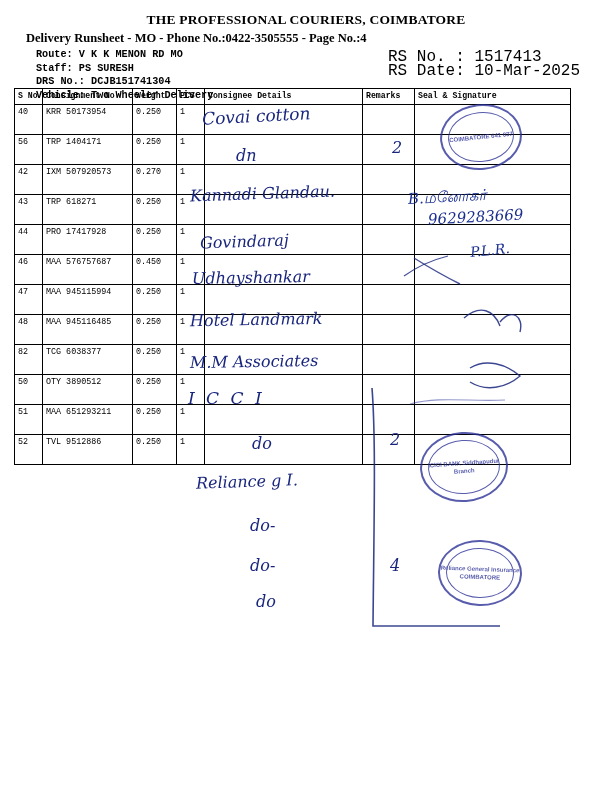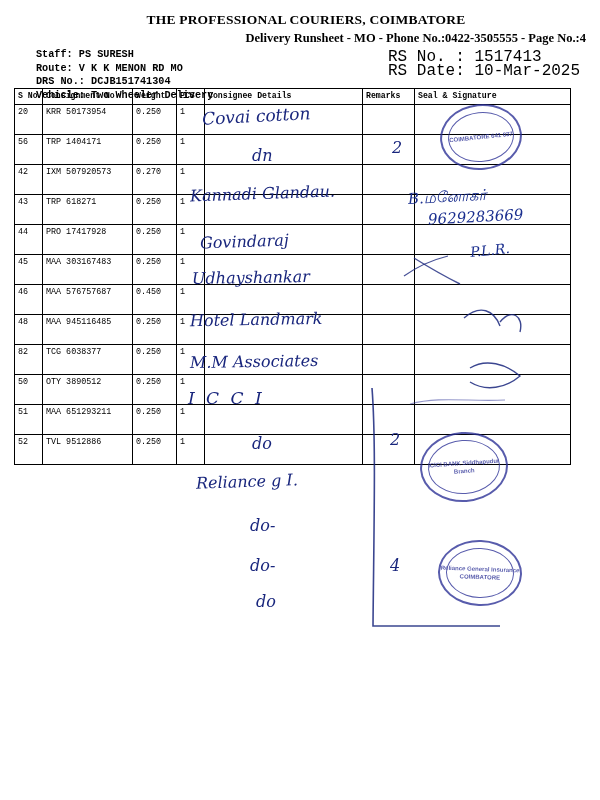--- a/index.html
+++ b/index.html
@@ -24,21 +24,21 @@
   }
   .company-title {
     text-align: center;
     font-family: "Liberation Serif", serif;
     font-weight: bold;
     font-size: 13.5px;
     letter-spacing: 0.2px;
     margin-top: 4px;
   }
   .doc-subtitle {
-    text-align: right;
+    text-align: left;
     font-family: "Liberation Serif", serif;
     font-weight: bold;
     font-size: 12.5px;
     margin-top: 3px;
   }
   .header-meta {
     position: relative;
     margin-top: 2px;
     height: 58px;
   }
@@ -137,26 +137,26 @@
 <body>
 
 <div class="page">
 
   <div class="company-title">THE PROFESSIONAL COURIERS, COIMBATORE</div>
   <div class="doc-subtitle">Delivery Runsheet - MO - Phone No.:0422-3505555 - Page No.:4</div>
 
   <div class="header-meta">
     <div class="meta-left">
       <div>
+        <span>Route:</span>
+        <span>V K K MENON RD MO</span>
+      </div>
+      <div>
         <span>Staff:</span>
         <span>PS   SURESH</span>
-      </div>
-      <div>
-        <span>Route:</span>
-        <span>V K K MENON RD MO</span>
       </div>
       <div>
         <span>DRS No.:</span>
         <span>DCJB151741304</span>
       </div>
       <div>
         <span>Vehicle:</span>
         <span>Two Wheeler Delivery</span>
       </div>
     </div>
@@ -179,21 +179,21 @@
         <th class="col-cn">Consignment No</th>
         <th class="col-wt">Weight</th>
         <th class="col-pcs">PCS</th>
         <th class="col-cons">Consignee Details</th>
         <th class="col-rem">Remarks</th>
         <th class="col-seal">Seal &amp; Signature</th>
       </tr>
     </thead>
     <tbody>
       <tr>
-        <td>20</td>
+        <td>40</td>
         <td>KRR 50173954</td>
         <td>0.250</td>
         <td>1</td>
         <td></td>
         <td></td>
         <td></td>
       </tr>
       <tr>
         <td>56</td>
         <td>TRP 1404171</td>
@@ -224,38 +224,38 @@
       <tr>
         <td>44</td>
         <td>PRO 17417928</td>
         <td>0.250</td>
         <td>1</td>
         <td></td>
         <td></td>
         <td></td>
       </tr>
       <tr>
-        <td>45</td>
-        <td>MAA 303167483</td>
-        <td>0.250</td>
-        <td>1</td>
-        <td></td>
-        <td></td>
-        <td></td>
-      </tr>
-      <tr>
         <td>46</td>
         <td>MAA 576757687</td>
         <td>0.450</td>
         <td>1</td>
         <td></td>
         <td></td>
         <td></td>
       </tr>
       <tr>
+        <td>47</td>
+        <td>MAA 945115994</td>
+        <td>0.250</td>
+        <td>1</td>
+        <td></td>
+        <td></td>
+        <td></td>
+      </tr>
+      <tr>
         <td>48</td>
         <td>MAA 945116485</td>
         <td>0.250</td>
         <td>1</td>
         <td></td>
         <td></td>
         <td></td>
       </tr>
       <tr>
         <td>82</td>
@@ -292,21 +292,21 @@
         <td></td>
         <td></td>
         <td></td>
       </tr>
     </tbody>
   </table>
 
   <div class="ink">
 
     <div class="hw" style="left:202px; top:106px; font-size:17px; transform:rotate(-3deg);">Covai cotton</div>
-    <div class="hw" style="left:252px; top:146px; font-size:16px;">dn</div>
+    <div class="hw" style="left:236px; top:146px; font-size:16px;">dn</div>
     <div class="hw" style="left:190px; top:184px; font-size:16px; transform:rotate(-2deg);">Kannadi Glandau.</div>
     <div class="hw" style="left:200px; top:232px; font-size:16px; transform:rotate(-2deg);">Govindaraj</div>
     <div class="hw" style="left:192px; top:268px; font-size:16px; transform:rotate(-1deg);">Udhayshankar</div>
     <div class="hw" style="left:190px; top:310px; font-size:16px; transform:rotate(-1deg);">Hotel Landmark</div>
     <div class="hw" style="left:190px; top:352px; font-size:16px; transform:rotate(-1deg);">M.M Associates</div>
     <div class="hw" style="left:188px; top:388px; font-size:17px; letter-spacing:3px;text-align:right;">I C C I</div>
     <div class="hw" style="left:252px; top:434px; font-size:16px;">do</div>
     <div class="hw" style="left:196px; top:472px; font-size:16px; transform:rotate(-2deg);">Reliance g I.</div>
     <div class="hw" style="left:250px; top:516px; font-size:16px;">do-</div>
     <div class="hw" style="left:250px; top:556px; font-size:16px;">do-</div>

